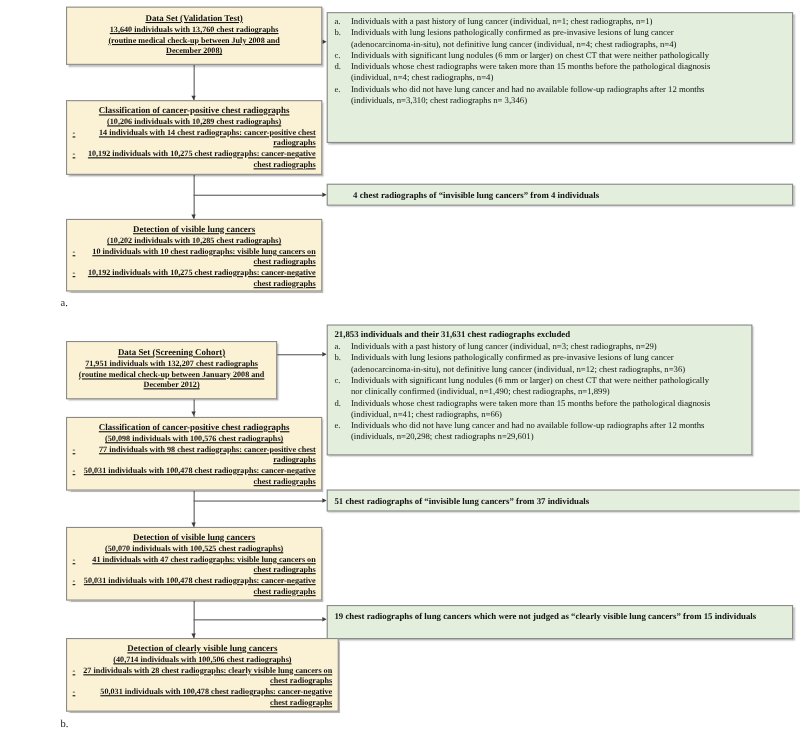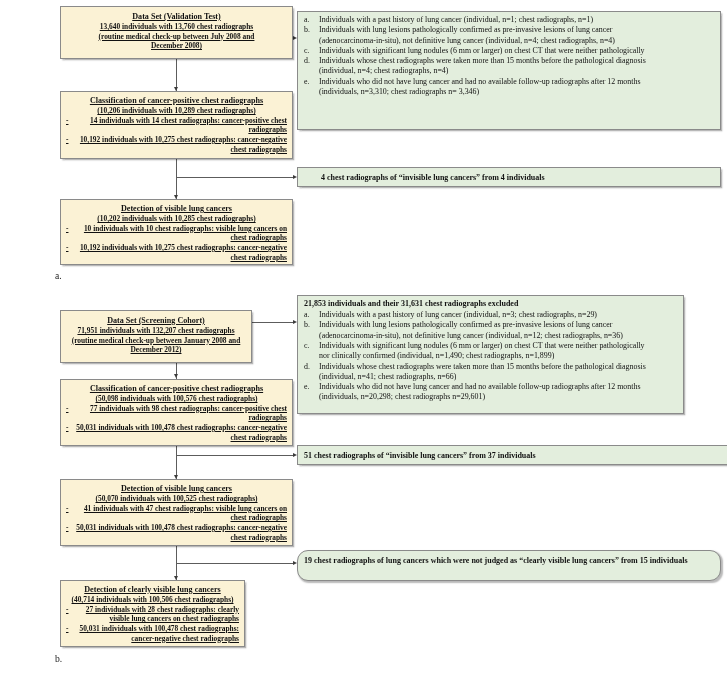--- a/index.html
+++ b/index.html
@@ -321,27 +321,27 @@
         <div class="dash">-</div>
         <div class="bullet-txt b-line">41 individuals with 47 chest radiographs: visible lung cancers on chest radiographs</div>
       </div>
       <div class="bullet-row">
         <div class="dash">-</div>
         <div class="bullet-txt b-line">50,031 individuals with 100,478 chest radiographs: cancer-negative chest radiographs</div>
       </div>
     </div>
   </div>
 
-  <div class="box green" style="left:297px; top:550px; width:424px; height:31px;border-radius:11px;">
+  <div class="box green" style="left:297px; top:550px; width:424px; height:31px;">
     <div class="g-inner" style="padding-top:4px;">
       <span class="g-single">19 chest radiographs of lung cancers which were not judged as “clearly visible lung cancers”  from 15 individuals</span>
     </div>
   </div>
 
-  <div class="box yellow" style="left:60px; top:580px; width:185px; height:67px;">
+  <div class="box yellow" style="left:60px; top:580px; width:248px; height:67px;">
     <div class="inner">
       <span class="b-title">Detection of clearly visible lung cancers</span>
       <span class="b-line">(40,714 individuals with 100,506 chest radiographs)</span>
       <div class="bullet-row">
         <div class="dash">-</div>
         <div class="bullet-txt b-line">27 individuals with 28 chest radiographs: clearly visible lung cancers on chest radiographs</div>
       </div>
       <div class="bullet-row">
         <div class="dash">-</div>
         <div class="bullet-txt b-line">50,031 individuals with 100,478 chest radiographs: cancer-negative chest radiographs</div>

